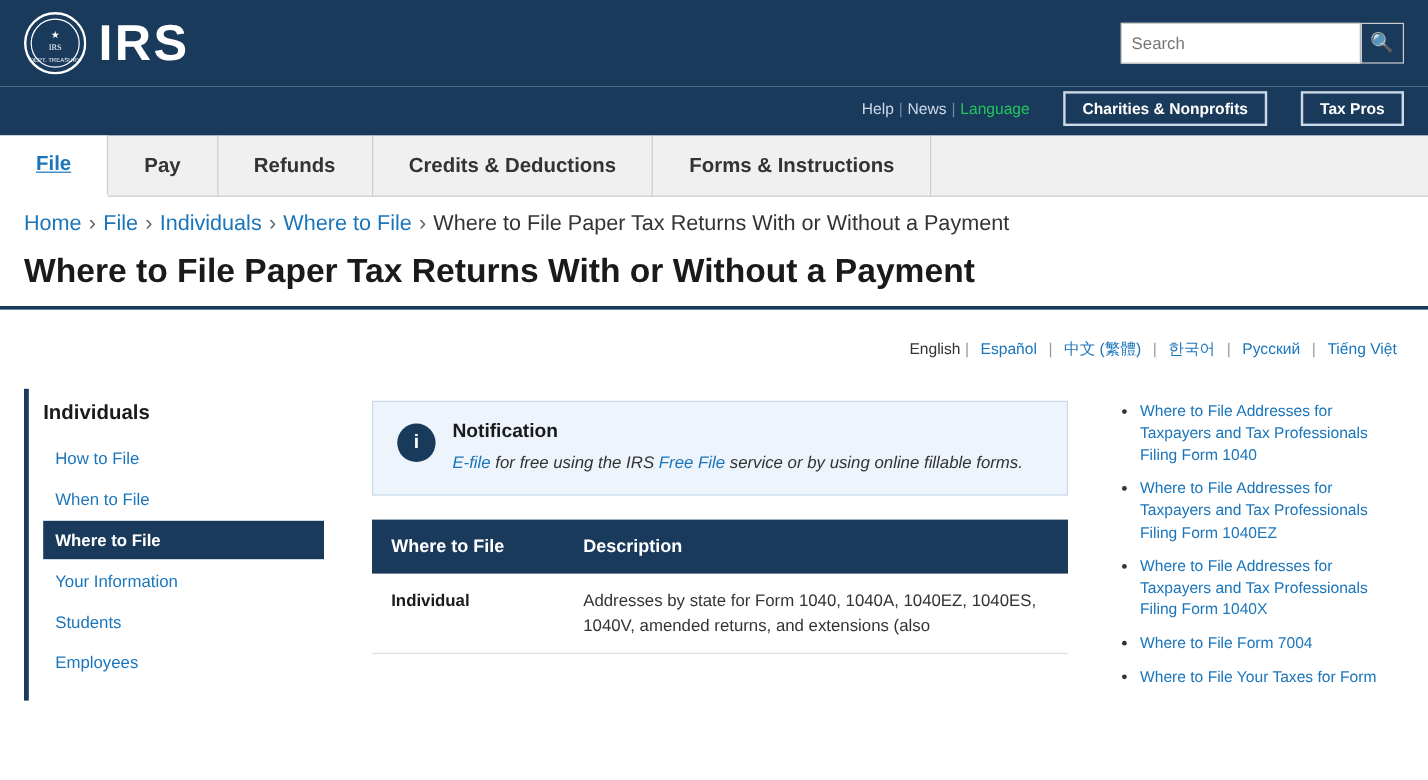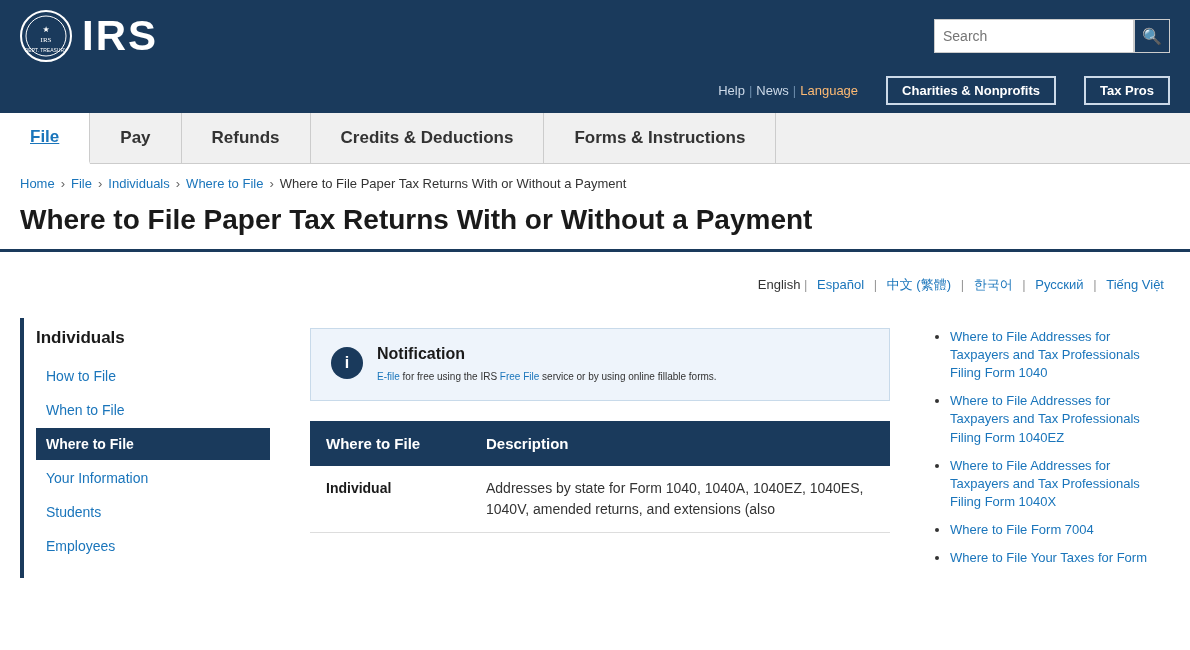--- a/index.html
+++ b/index.html
@@ -67,21 +67,21 @@
     .secondary-nav a {
       color: #ccd9e8;
       text-decoration: none;
       font-size: 13px;
     }
     .secondary-nav .separator {
       color: #6a8aaa;
       font-size: 13px;
     }
     .secondary-nav .lang-btn {
-      color: #fdba74;
+      color: #22c55e;
       font-size: 13px;
       cursor: pointer;
     }
     .secondary-nav .btn-outline {
       border: 2px solid #ccd9e8;
       padding: 5px 14px;
       color: white;
       font-size: 13px;
       text-decoration: none;
       font-weight: bold;
@@ -116,21 +116,21 @@
 
     
     .breadcrumb-area {
       padding: 12px 20px 6px;
     }
     .breadcrumb {
       display: flex;
       align-items: flex-end;
       flex-wrap: wrap;
       gap: 4px;
-      font-size: 13px;
+      font-size: 18px;
     }
     .breadcrumb a {
       color: #1a75bb;
       text-decoration: none;
     }
     .breadcrumb .separator { color: #666; margin: 0 2px; }
     .breadcrumb .current { color: #333; }
 
     
     .page-title-area {
@@ -226,23 +226,24 @@
       flex-shrink: 0;
       margin-top: 2px;
     }
     .notif-title {
       font-size: 16px;
       font-weight: bold;
       color: #1a1a1a;
       margin-bottom: 6px;
     }
     .notif-text {
-      font-size: 10px;
+      font-size: 14px;
       color: #333;
       line-height: 1.5;
+      font-style: italic;
     }
     .notif-text a {
       color: #1a75bb;
       text-decoration: none;
     }
 
     
     .file-table {
       width: 100%;
       border-collapse: collapse;

